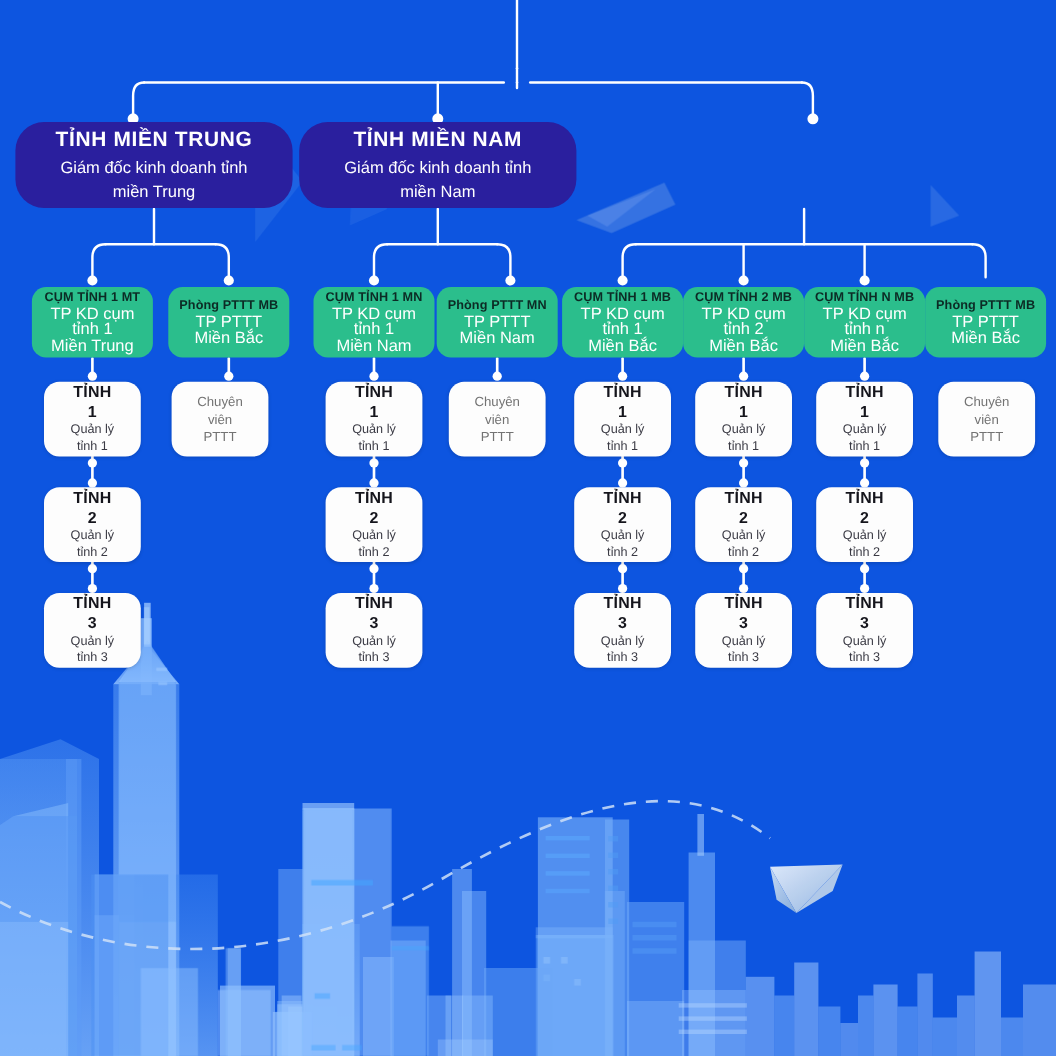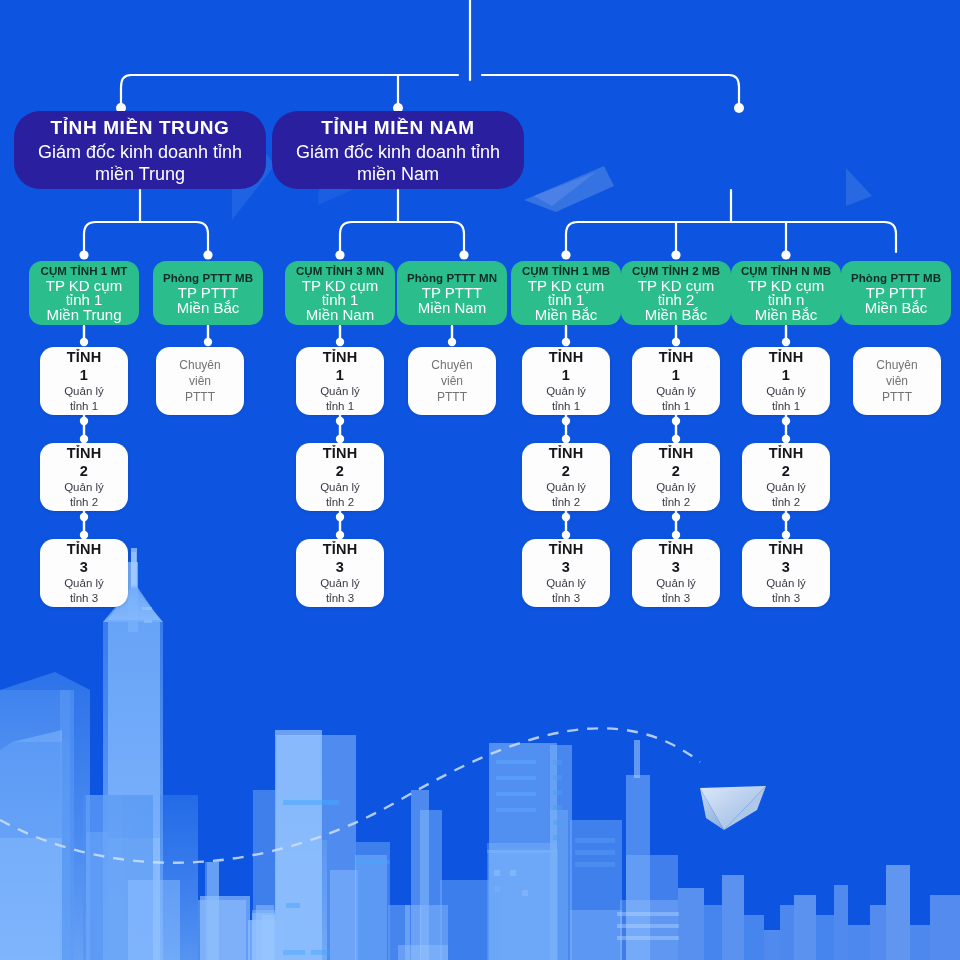--- a/index.html
+++ b/index.html
@@ -30,21 +30,21 @@
   .node .t2{font-weight:normal;}
 
   
   .lvl1{
     background:#2a1f9e;
     border-radius:26px;
     color:#ffffff;
     padding:6px 10px;
   }
   .lvl1 .t1{font-size:19px;line-height:24px;letter-spacing:.6px;}
-  .lvl1 .t2{font-size:18px;line-height:19px;margin-top:3px;}
+  .lvl1 .t2{font-size:15px;line-height:19px;margin-top:3px;}
 
   
   .lvl2{
     background:#2bbe8c;
     border-radius:13px;
     color:#ffffff;
     padding:4px 5px;
     align-items:center;
   }
   .lvl2 .t1{font-size:11.5px;line-height:15px;color:#0c2b25;letter-spacing:.1px;}
@@ -585,21 +585,21 @@
     <div class="t2">Miền Trung</div>
   </div>
 
   <div class="node lvl2" style="left:153px;top:261px;width:110px;height:64px;">
     <div class="t1">Phòng PTTT MB</div>
     <div class="t2">TP PTTT</div>
     <div class="t2">Miền Bắc</div>
   </div>
 
   <div class="node lvl2" style="left:285px;top:261px;width:110px;height:64px;">
-    <div class="t1">CỤM TỈNH 3 MN</div>
+    <div class="t1">CỤM TỈNH 1 MN</div>
     <div class="t2">TP KD cụm tỉnh 1</div>
     <div class="t2">Miền Nam</div>
   </div>
 
   <div class="node lvl2" style="left:397px;top:261px;width:110px;height:64px;">
     <div class="t1">Phòng PTTT MN</div>
     <div class="t2">TP PTTT</div>
     <div class="t2">Miền Nam</div>
   </div>
 

